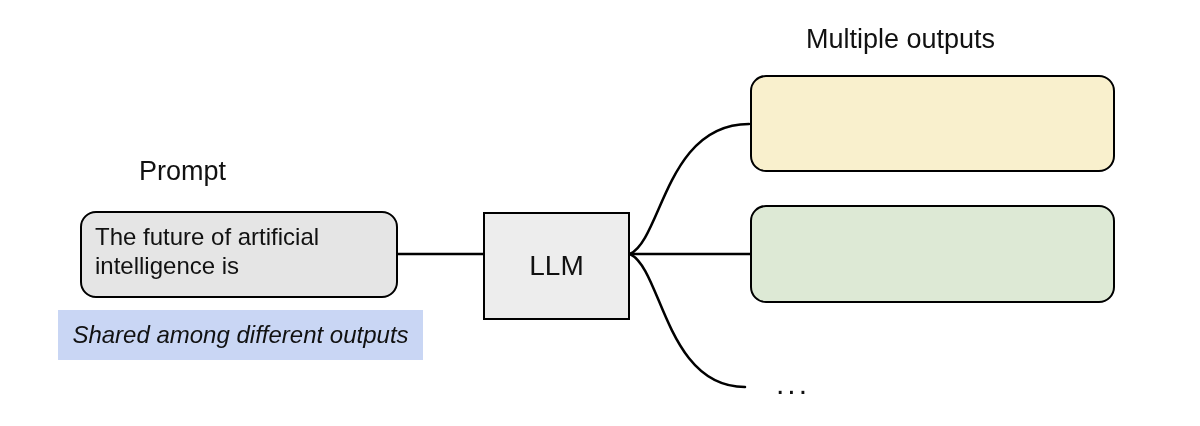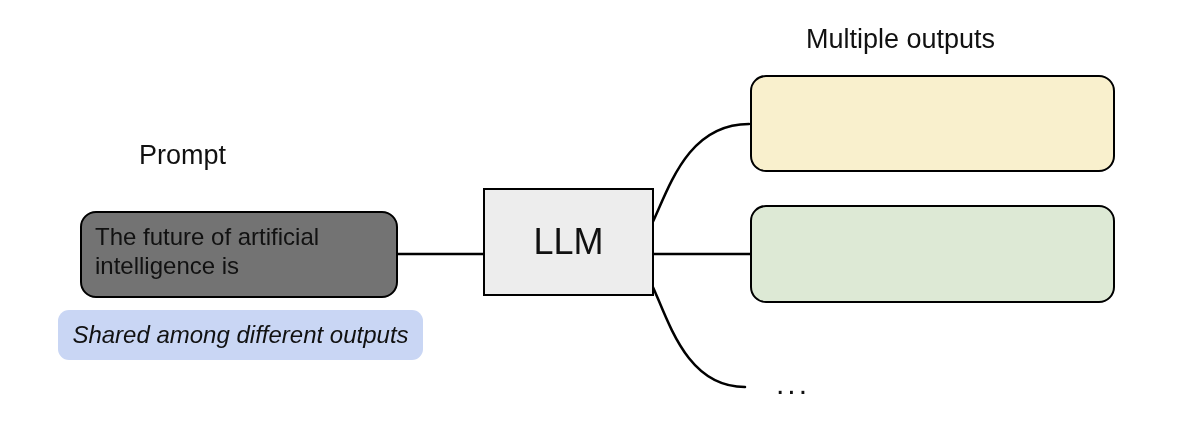--- a/index.html
+++ b/index.html
@@ -50,71 +50,70 @@
   .note-bar {
     left: 58px;
     top: 310px;
     width: 365px;
     height: 50px;
     display: flex;
     align-items: center;
     justify-content: center;
     font-size: 24px;
     font-style: italic;
-    border-radius: 11px;
   }
 
   .llm-box {
     left: 483px;
-    top: 188px;
-    width: 171px;
+    top: 212px;
+    width: 147px;
     height: 108px;
     box-sizing: border-box;
     border: 2.5px solid #000000;
     display: flex;
     align-items: center;
     justify-content: center;
-    font-size: 36px;
+    font-size: 28px;
   }
 
   .output-box {
     width: 365px;
     box-sizing: border-box;
     border: 2.5px solid #000000;
     border-radius: 16px;
   }
   .output-box.top    { left: 750px; top: 75px;  height: 97px; }
   .output-box.middle { left: 750px; top: 205px; height: 98px; }
 
   .ellipsis {
     left: 776px;
     top: 367px;
     font-size: 30px;
     letter-spacing: 3px;
     color: #111111;
   }
 
-  .label-prompt  { left: 139px; top: 140px; width: 200px; }
+  .label-prompt  { left: 139px; top: 156px; width: 200px; }
   .label-outputs { left: 806px; top: 24px;  width: 252px; }
 </style>
 </head>
 <body>
 
 <div class="canvas">
 
   <svg class="connector-layer" viewBox="0 0 1200 426" xmlns="http://www.w3.org/2000/svg">
     <path d="M 398 254 L 483 254" fill="none" stroke-width="2.5" stroke-linecap="round" stroke="#000000"></path>
     <path d="M 630 254 C 662 239 666 124 749 124" fill="none" stroke-width="2.5" stroke-linecap="round" stroke="#000000"></path>
     <path d="M 630 254 L 750 254" fill="none" stroke-width="2.5" stroke-linecap="round" stroke="#000000"></path>
     <path d="M 630 254 C 662 269 666 387 745 387" fill="none" stroke-width="2.5" stroke-linecap="round" stroke="#000000"></path>
   </svg>
 
   <div class="abs section-label label-prompt">Prompt</div>
 
-  <div class="abs prompt-box" style="background: #737373;">
+  <div class="abs prompt-box" style="background: #e5e5e5;">
     <span>The future of artificial intelligence is</span>
   </div>
 
   <div class="abs note-bar" style="background: rgb(201, 214, 244);">
     <span>Shared among different outputs</span>
   </div>
 
   <div class="abs llm-box" style="background: rgb(237, 237, 237);">
     <span>LLM</span>
   </div>

